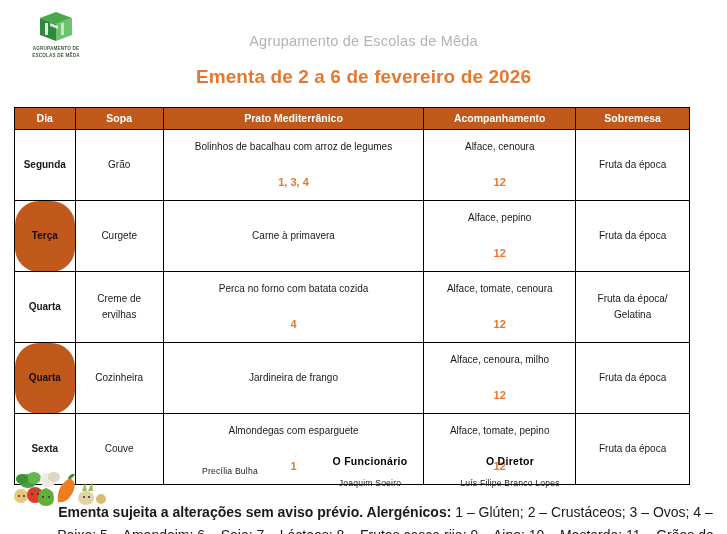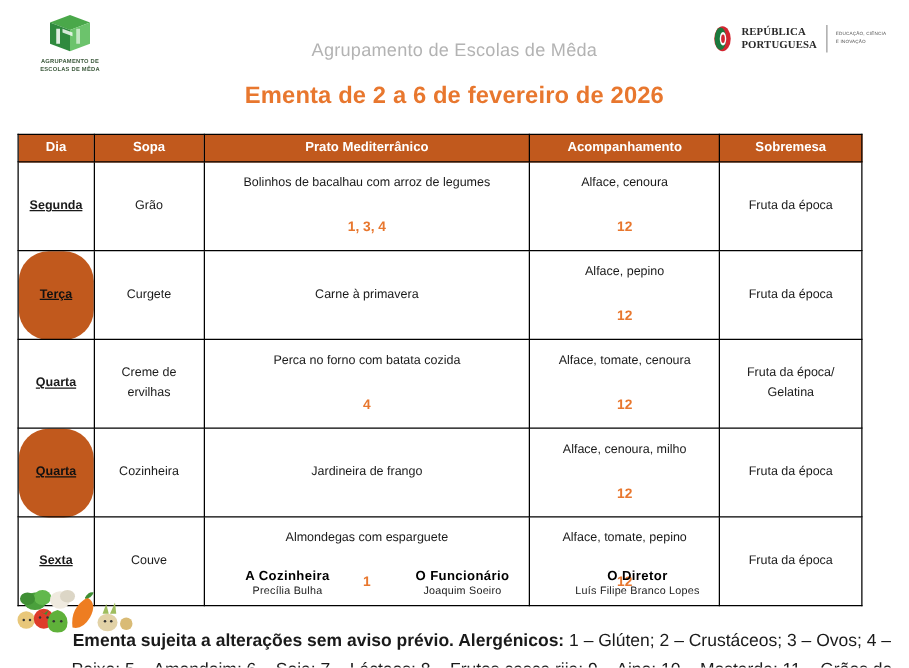--- a/index.html
+++ b/index.html
@@ -117,21 +117,20 @@
 
   table.menu tbody td {
     height: 66px;
     font-size: 10px;
     padding: 2px 4px;
     line-height: 1.6;
   }
   td.day {
     font-weight: bold;
     font-size: 10.5px;
-    text-decoration: underline;
   }
   td.day.shaded { background: #c1591d; color: #111; border-radius: 24px; }
   .allergen {
     color: #e8772e;
     font-weight: bold;
     font-size: 11px;
     display: block;
     margin-top: 19px;
   }
   .cell-line { display: block; }
@@ -147,20 +146,21 @@
   .sig { flex: 1; text-align: center; }
   .sig-role {
     font-size: 10.5px;
     font-weight: bold;
     color: #000;
     letter-spacing: .3px;
   }
   .sig-name {
     font-size: 8.6px;
     color: #1a1a1a;
+    margin-top: 11px;
     letter-spacing: .2px;
   }
 
   
   .veggies {
     position: absolute;
     left: 8px;
     top: 468px;
     width: 104px;
     height: 40px;
@@ -190,33 +190,20 @@
       <rect x="9" y="13" width="3" height="12" fill="#ffffff" opacity=".85"></rect>
       <rect x="25" y="13" width="3" height="12" fill="#ffffff" opacity=".6"></rect>
       <path d="M14 13 L22 16 L22 19 L14 16 Z" fill="#ffffff" opacity=".8"></path>
     </svg>
     <div class="logo-left-text">AGRUPAMENTO DE
 ESCOLAS DE MÊDA</div>
   </div>
 
   <div class="header-org">Agrupamento de Escolas de Mêda</div>
 
-  <div class="emblem">
-    <svg class="emblem-shield" viewBox="0 0 16 22">
-      <ellipse cx="8" cy="11" rx="6.6" ry="10" fill="#d22630"></ellipse>
-      <ellipse cx="6.4" cy="11" rx="4.6" ry="9" fill="#1b7a3d"></ellipse>
-      <ellipse cx="8.4" cy="11" rx="2.6" ry="5.4" fill="#ffffff"></ellipse>
-      <ellipse cx="8.4" cy="11" rx="1.5" ry="3.4" fill="#d22630"></ellipse>
-    </svg>
-    <div class="emblem-rp">REPÚBLICA
-PORTUGUESA</div>
-    <div class="emblem-div"></div>
-    <div class="emblem-sub">EDUCAÇÃO, CIÊNCIA
-E INOVAÇÃO</div>
-  </div>
 </div>
 
 <div class="menu-title">Ementa de 2 a 6 de fevereiro de 2026</div>
 
 <div class="table-wrap">
   <table class="menu">
     <colgroup>
       <col class="col-dia">
         <col class="col-sopa">
         <col class="col-prato">
@@ -325,21 +312,20 @@
           <td>
             <span class="cell-line">Fruta da época</span>
           </td>
         </tr>
       </tbody>
   </table>
 </div>
 
 <div class="signatures">
   <div class="sig">
-    <div class="sig-role">A Cozinheira</div>
     <div class="sig-name">Precília Bulha</div>
   </div>
   <div class="sig">
     <div class="sig-role">O Funcionário</div>
     <div class="sig-name">Joaquim  Soeiro</div>
   </div>
   <div class="sig">
     <div class="sig-role">O Diretor</div>
     <div class="sig-name">Luís  Filipe Branco  Lopes</div>
   </div>

